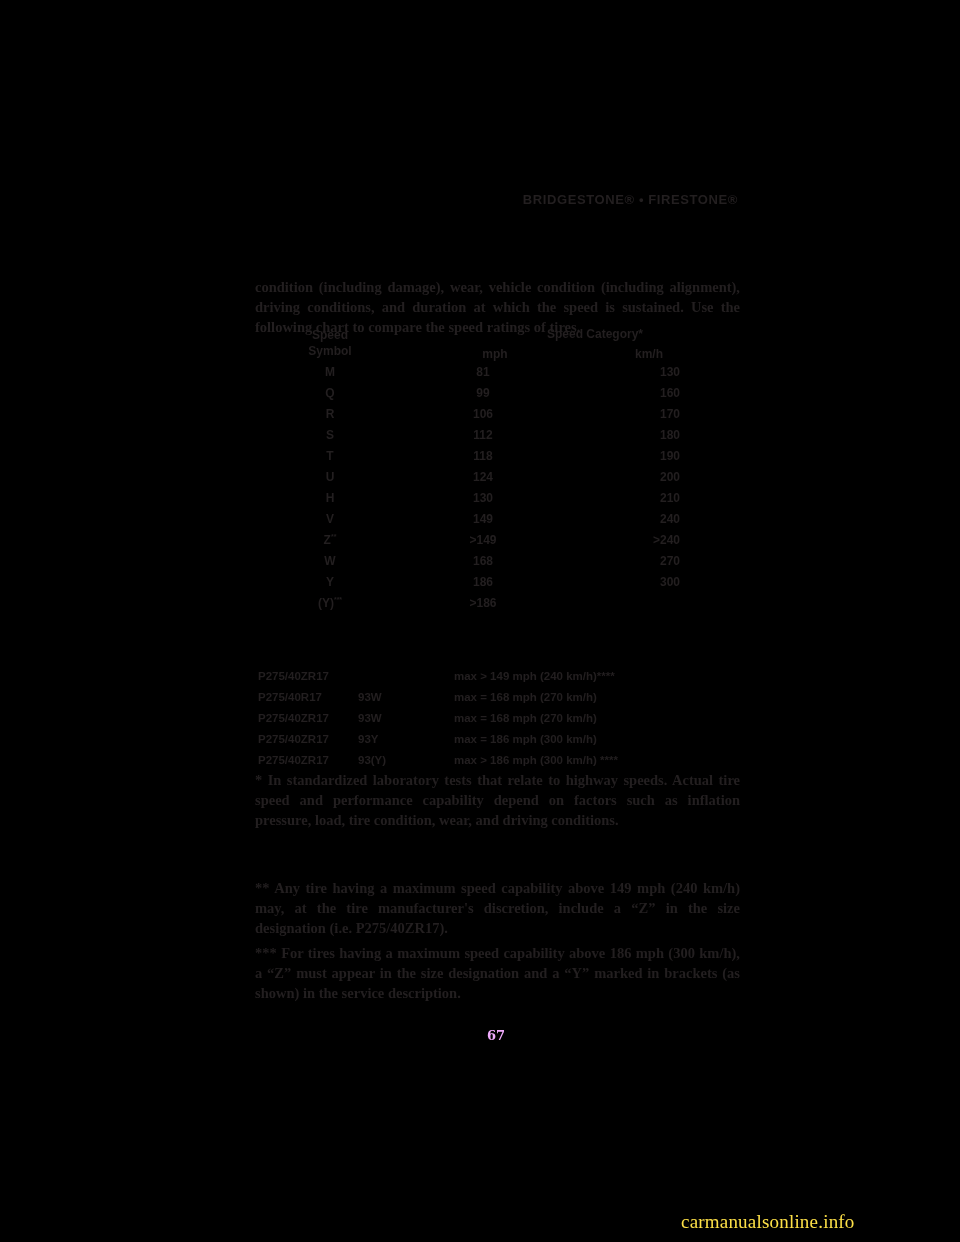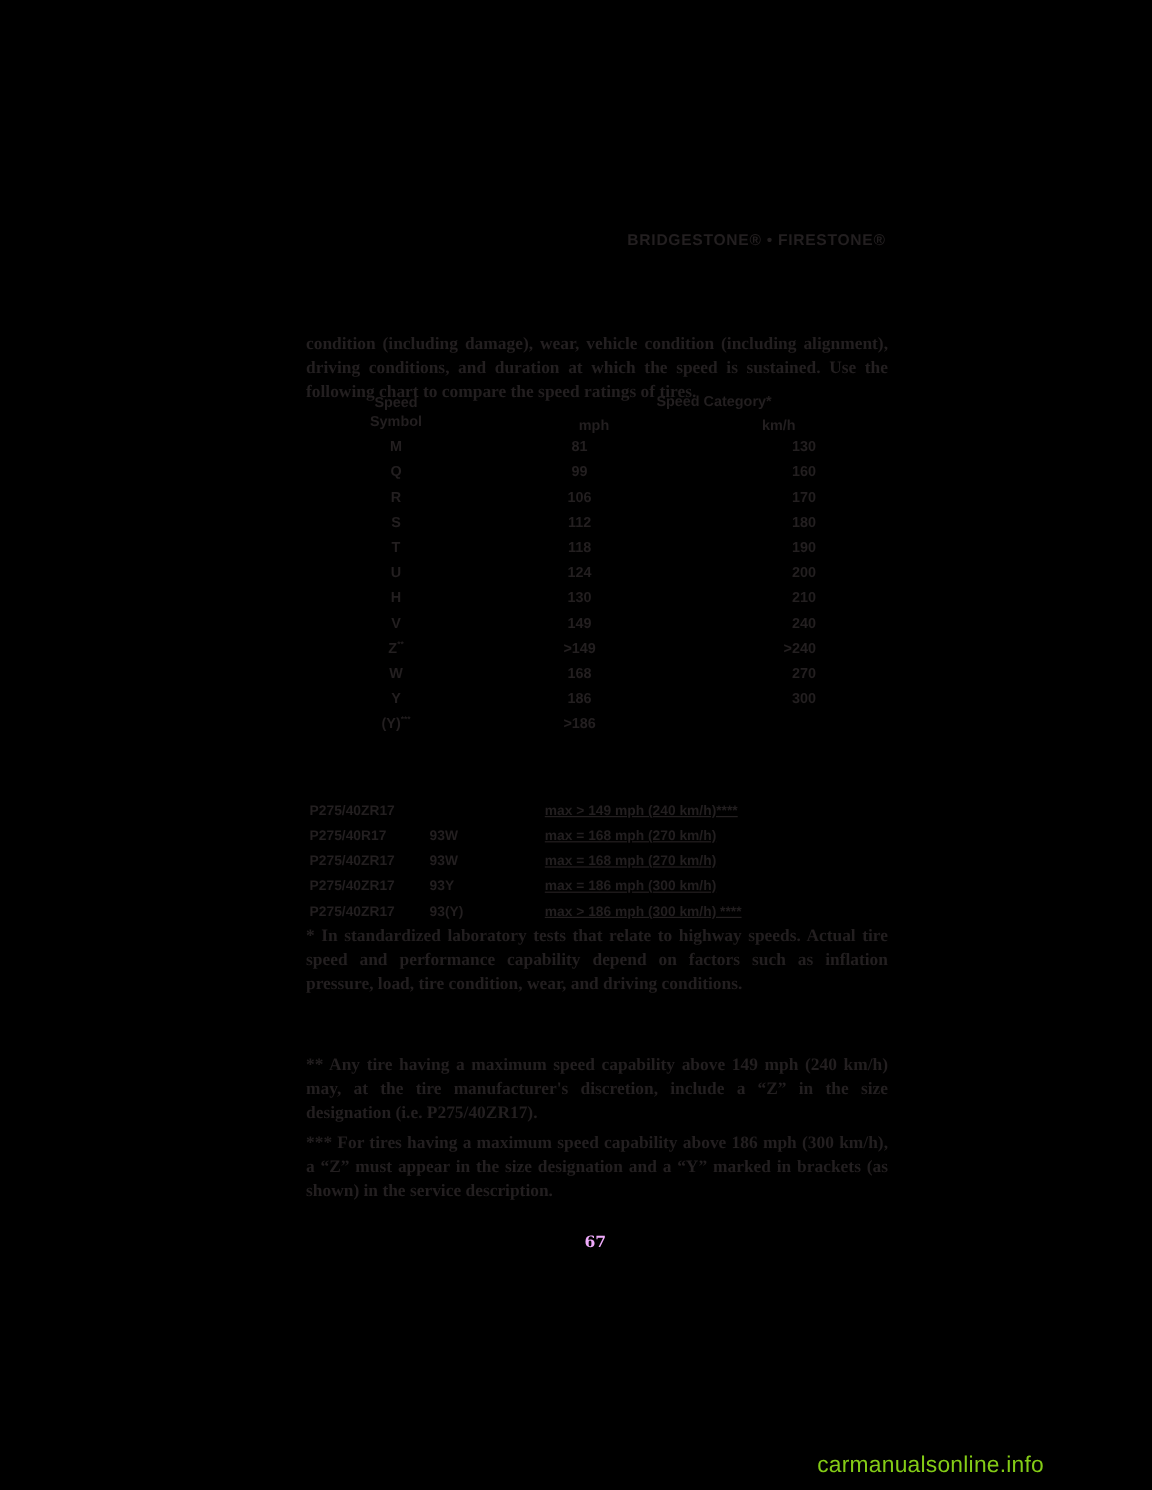--- a/index.html
+++ b/index.html
@@ -16,27 +16,27 @@
   .row { position: absolute; left: 0; width: 420px; height: 20px; }
   .c1 { position: absolute; left: 30px; width: 60px; text-align: center; }
   .c2 { position: absolute; left: 183px; width: 60px; text-align: center; }
   .c3 { position: absolute; left: 360px; width: 50px; text-align: right; }
   sup { font-size: 7px; vertical-align: 5px; }
   .examples-intro { top: 617px; }
   .examples { position: absolute; left: 258px; top: 670px; font-family: "Liberation Sans", sans-serif; font-weight: bold; font-size: 11.5px; color: #231f20; }
   .ex-row { position: relative; height: 21px; }
   .ex-a { position: absolute; left: 0; width: 100px; }
   .ex-b { position: absolute; left: 100px; width: 80px; }
-  .ex-c { position: absolute; left: 196px; white-space: nowrap; text-decoration: underline; }
+  .ex-c { position: absolute; left: 196px; white-space: nowrap; }
   .fn1 { top: 740px; }
   .fn2 { top: 848px; }
   .fn3 { top: 913px; }
   .fn4 { top: 983px; }
   .page-num { position: absolute; left: 487px; top: 1028px; font-family: "DejaVu Serif", serif; font-weight: bold; font-size: 13px; color: #f0abfc; }
-  .watermark { position: absolute; left: 681px; top: 1211px; font-family: Liberation Sans, sans-serif; font-size: 19px; color: #84cc16; letter-spacing: 0.2px; }
+  .watermark { position: absolute; left: 681px; top: 1211px; font-family: Liberation Serif, serif; font-size: 19px; color: #fde047; letter-spacing: 0.2px; }
 </style>
 </head>
 <body>
 
 <div class="page">
   <div class="header">BRIDGESTONE® • FIRESTONE®</div>
 
   <div class="body-text intro">condition (including damage), wear, vehicle condition (including alignment), driving conditions, and duration at which the speed is sustained. Use the following chart to compare the speed ratings of tires.</div>
 
   <div class="table">

